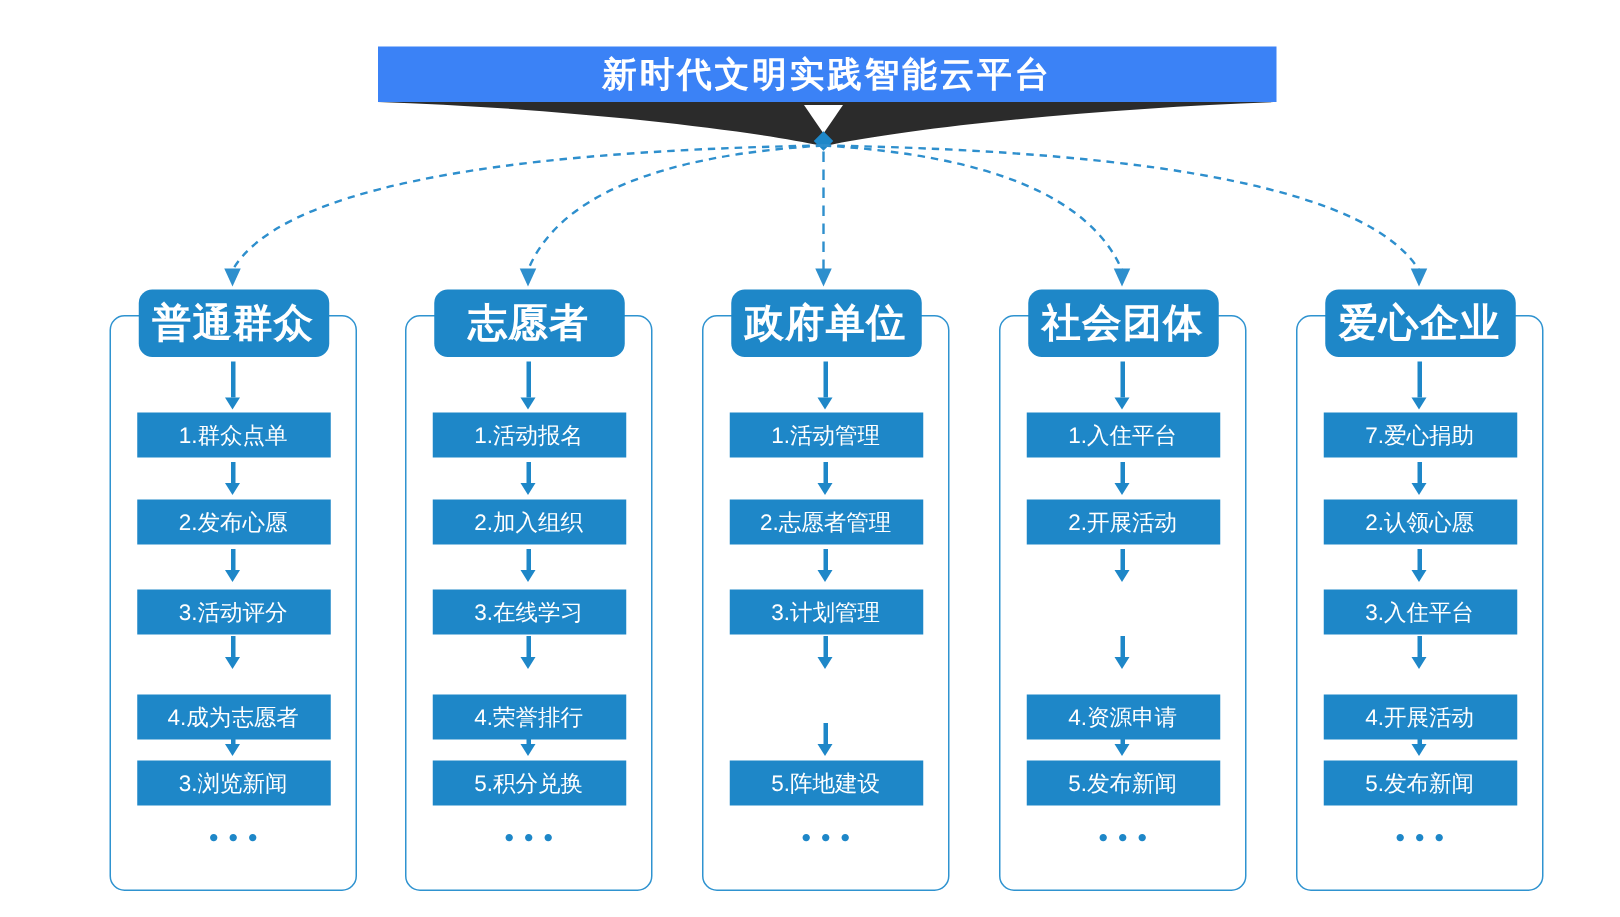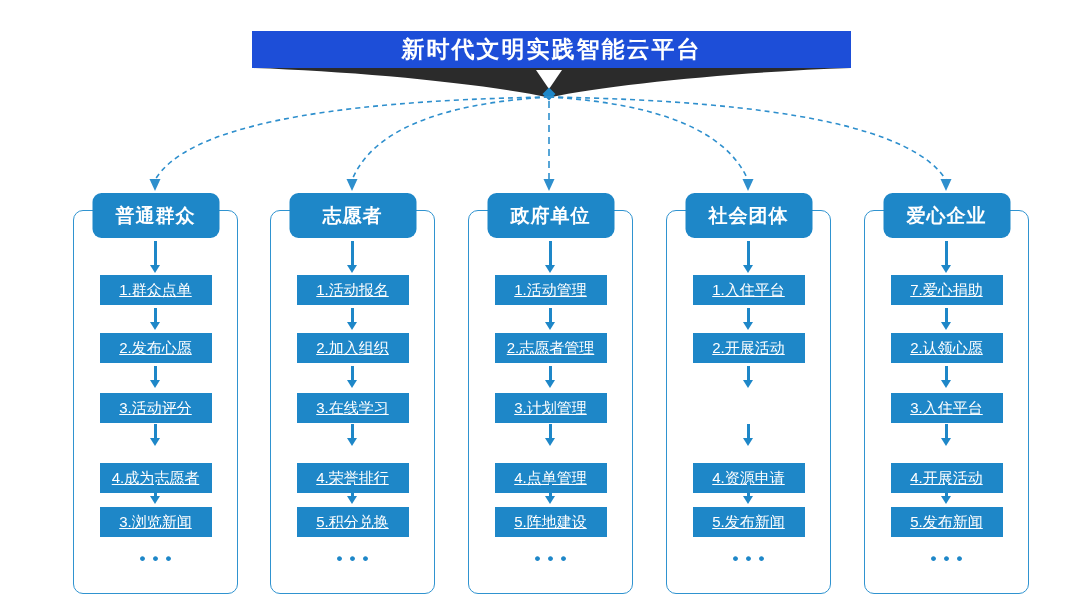--- a/index.html
+++ b/index.html
@@ -3,37 +3,37 @@
 <meta charset="utf-8">
 <style>
   html,body{margin:0;padding:0;background:#ffffff;}
   .stage{
     position:relative;width:1080px;height:611px;background:#ffffff;
     font-family:"Liberation Sans","DejaVu Sans",sans-serif;overflow:hidden;
   }
   .svg-layer{position:absolute;left:0;top:0;width:1080px;height:611px;z-index:0;}
   .banner{
     position:absolute;left:252px;top:31px;width:599px;height:37px;
-    background:#1d4ed8;color:#ffffff;display:flex;align-items:center;justify-content:center;
+    background:#3b82f6;color:#ffffff;display:flex;align-items:center;justify-content:center;
     font-size:23px;font-weight:bold;letter-spacing:2px;z-index:2;
   }
   .col{
     position:absolute;top:210px;width:163px;height:382px;
     border:1.5px solid #2f93d0;border-radius:10px;background:#ffffff;z-index:1;
   }
   .col-head{
     position:absolute;top:-18px;left:50%;transform:translateX(-50%);
     width:127px;height:45px;border-radius:9px;background:#1e87c8;
-    color:#ffffff;font-size:19px;font-weight:bold;letter-spacing:1px;
+    color:#ffffff;font-size:26px;font-weight:bold;letter-spacing:1px;
     display:flex;align-items:center;justify-content:center;z-index:2;
   }
   .item{
     position:absolute;left:50%;transform:translateX(-50%);
-    width:112px;height:30px;background:#1e87c8;color:#ffffff;
-    font-size:15px;display:flex;align-items:center;justify-content:center;text-decoration:underline;
+    width:129px;height:30px;background:#1e87c8;color:#ffffff;
+    font-size:15px;display:flex;align-items:center;justify-content:center;
   }
   .it0{top:64px}.it1{top:122px}.it2{top:182px}.it3{top:252px}.it4{top:296px}
   .arr{
     position:absolute;left:50%;margin-left:-1.5px;width:3px;background:#1e87c8;
   }
   .arr::after{
     content:"";position:absolute;bottom:-8px;left:50%;margin-left:-5.5px;
     border-left:5.5px solid transparent;border-right:5.5px solid transparent;
     border-top:8px solid #1e87c8;
   }
@@ -112,21 +112,20 @@
 
   <div class="col c2">
     <div class="col-head">政府单位</div>
     <div class="arr ar0"></div>
     <div class="item it0">1.活动管理</div>
     <div class="arr ar1"></div>
     <div class="item it1">2.志愿者管理</div>
     <div class="arr ar2"></div>
     <div class="item it2">3.计划管理</div>
     <div class="arr ar3"></div>
-    <div class="item it3">4.点单管理</div>
     <div class="arr ar4"></div>
     <div class="item it4">5.阵地建设</div>
     <div class="dots">•••</div>
   </div>
 
   <div class="col c3">
     <div class="col-head">社会团体</div>
     <div class="arr ar0"></div>
     <div class="item it0">1.入住平台</div>
     <div class="arr ar1"></div>

